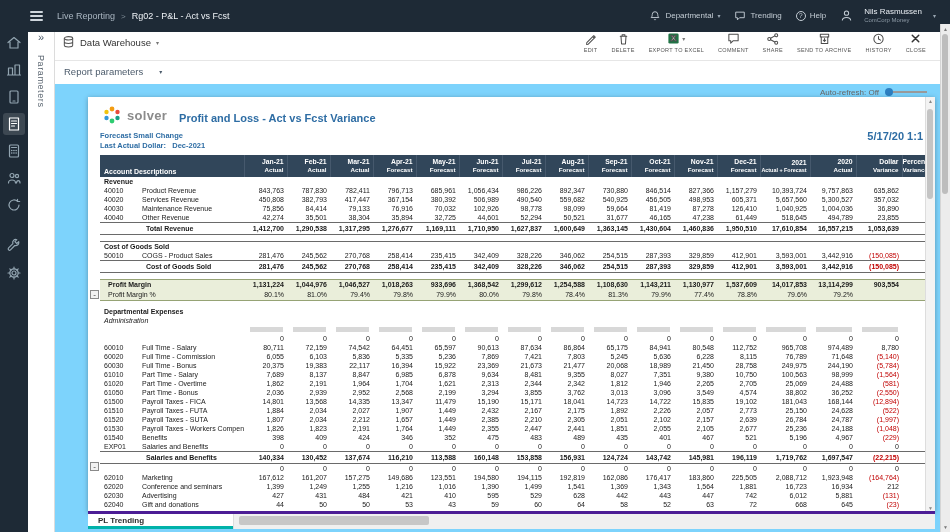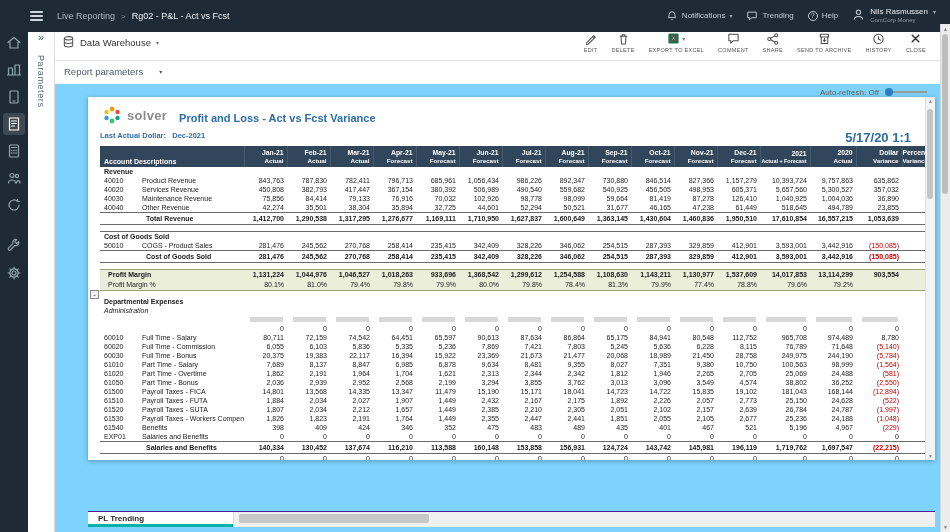--- a/index.html
+++ b/index.html
@@ -12,21 +12,21 @@
   .hamb span{display:block;height:1.6px;background:#cfd6dd;margin:2.2px 0;border-radius:1px}
   .crumb{margin-left:14px;font-size:9px;display:flex;align-items:center;gap:6px;white-space:nowrap}
   .crumb .c1{color:#aab6c1}
   .crumb .sep{color:#7e8b96;font-size:8px}
   .crumb .c2{color:#eef2f6}
   .tright{margin-left:auto;display:flex;align-items:center;gap:14px;padding-right:14px}
   .titem{display:flex;align-items:center;gap:4px;font-size:8px;color:#c3ccd4;cursor:pointer;white-space:nowrap}
   .caret{font-size:6px;color:#9aa7b2}
   .helpq{width:10px;height:10px;border:1px solid #c3ccd4;border-radius:50%;font-size:7px;
          display:flex;align-items:center;justify-content:center;box-sizing:border-box}
-  .userbox{display:flex;align-items:flex-start;gap:5px;cursor:pointer}
+  .userbox{display:flex;align-items:center;gap:11px;cursor:pointer}
   .utxt{display:flex;flex-direction:column;line-height:1.1}
   .uname{font-size:8px;color:#e8edf2}
   .uorg{font-size:6px;color:#8c99a5}
   
   .sidebar{position:absolute;left:0;top:24px;bottom:0;width:28px;background:#1e2a36;z-index:15;
            display:flex;flex-direction:column;align-items:center;padding-top:8px}
   .sicon{width:22px;height:22px;display:flex;align-items:center;justify-content:center;margin-bottom:5px;
          border-radius:3px;cursor:pointer}
   .sicon.active{background:rgba(255,255,255,.14)}
   .sicon svg{stroke:#93a5b1;fill:none;stroke-width:1.2;stroke-linecap:round;stroke-linejoin:round}
@@ -51,29 +51,29 @@
   .whiteband{position:absolute;left:54px;top:60px;right:9px;height:24px;background:#fff;z-index:3}
   .rp-link{position:absolute;left:64px;top:66px;font-size:9.5px;color:#4c5b6b;z-index:4;
            display:flex;align-items:center;gap:16px;cursor:pointer}
   .content{position:absolute;left:54px;top:84px;right:9px;bottom:0;background:#7dd3fc;z-index:2}
   .autorefresh{position:absolute;top:3px;right:14px;display:flex;align-items:center;gap:6px;
                font-size:8px;color:#666}
   .slider{width:42px;height:10px;position:relative;cursor:pointer}
   .slider .line{position:absolute;left:2px;right:0;top:4.2px;height:1.6px;background:#9a9a9a}
   .slider .dot{position:absolute;left:0;top:1px;width:8px;height:8px;border-radius:50%;background:#2d7fc1}
   
-  .page{position:absolute;left:34px;top:13px;width:847px;height:363px;background:#fff;overflow:hidden;
+  .page{position:absolute;left:34px;top:13px;width:847px;height:415px;background:#fff;overflow:hidden;
         box-shadow:0 1px 5px rgba(0,0,0,.3)}
   .phead{padding:7px 12px 0 12px;position:relative}
   .logorow{display:flex;align-items:flex-end;gap:12px}
   .logo{display:flex;align-items:center;gap:3px}
   .logo .ltxt{font-size:13px;font-weight:bold;color:#8b8b8b;letter-spacing:.3px}
   .rtitle{font-size:11px;font-weight:bold;color:#2e6da4;padding-bottom:2px}
   .rmeta{margin-top:5px;font-size:7.5px;font-weight:bold;color:#2e6da4;line-height:9.5px}
-  .rdate{position:absolute;right:24px;top:33px;font-size:13px;font-weight:bold;color:#2e6da4;white-space:nowrap}
+  .rdate{position:absolute;right:12px;top:33px;font-size:11px;font-weight:bold;color:#2e6da4;white-space:nowrap}
   
   table{margin:5px 0 0 12px;border-collapse:collapse;table-layout:fixed;width:830px;
         font-size:7px;color:#1a1a1a}
   th{background:#31465a;color:#fff;text-align:right;vertical-align:bottom;
      padding:2px 3px 2px 0;border-right:1px solid #46596d;font-weight:bold}
   th div:first-child{font-size:6.8px;line-height:1.35}
   th div:last-child{font-size:6.2px;line-height:1.35;white-space:nowrap;overflow:hidden}
   th.h-acct{text-align:left;padding-left:4px;font-size:7px;border-right:1px solid #46596d}
   td{height:9px;line-height:9px;padding:0 3px 0 0;text-align:right;white-space:nowrap;overflow:hidden}
   td.lbl{text-align:left;padding-left:8px}
@@ -95,21 +95,21 @@
   .gbox{display:block;height:5px;background:#d8d8d8;margin:2px 1px 2px 6px}
   .gutterbox{position:absolute;left:2px;width:9px;height:9px;border:1px solid #8a8a8a;background:#f2f2f2;
              font-size:8px;line-height:7px;text-align:center;color:#333;box-sizing:border-box;cursor:pointer}
   
   .vscroll{position:absolute;right:0;top:0;bottom:0;width:9px;background:#f3f3f3;border-left:1px solid #ddd}
   .vscroll .arr{position:absolute;left:0;right:0;text-align:center;font-size:5px;color:#888}
   .vscroll .a-up{top:1px}.vscroll .a-dn{bottom:1px}
   .vthumb{position:absolute;left:1px;width:6px;top:12px;height:90px;background:#c4c4c4;border-radius:3px}
   
   .tabbar{position:absolute;left:88px;top:511px;width:847px;height:15px;background:#fbfbfb;
-          border-top:1px solid #4c1d95;display:flex;z-index:6}
+          border-top:3px solid #4c1d95;display:flex;z-index:6}
   .sheettab{width:145px;background:#fff;position:relative;font-size:8px;font-weight:bold;color:#2b2b2b;
             padding:2px 0 0 10px;box-sizing:border-box;cursor:pointer}
   .sheettab::after{content:"";position:absolute;left:0;right:0;bottom:0;height:3px;background:#00b2a9}
   .hscroll{flex:1;background:#f0f0f0;border-left:1px solid #ddd;position:relative}
   .hthumb{position:absolute;left:5px;top:2px;height:9px;width:190px;background:#c7c7c7;border-radius:2px}
   
   .winscroll{position:absolute;right:0;top:24px;bottom:0;width:9px;background:#ececec;border-left:1px solid #d5d5d5;z-index:25}
   .winscroll .arr{position:absolute;left:0;right:0;text-align:center;font-size:5px;color:#777}
   .winscroll .a-up{top:2px}.winscroll .a-dn{bottom:2px}
   .wthumb{position:absolute;left:1px;width:6px;top:10px;height:160px;background:#bdbdbd;border-radius:3px}
@@ -126,21 +126,21 @@
   <nav class="crumb">
     <span class="c1">Live Reporting</span>
     <span class="sep">&gt;</span>
     <span class="c2">Rg02 - P&amp;L - Act vs Fcst</span>
   </nav>
   <div class="tright">
     <div class="titem">
       <svg width="12" height="12" viewBox="0 0 14 14" style="stroke:#c3ccd4;fill:none;stroke-width:1.1">
         <path d="M7 2 a3.2 3.2 0 0 1 3.2 3.2 c0 2.5 1 3.2 1.3 3.6 H2.5 c.3-.4 1.3-1.1 1.3-3.6 A3.2 3.2 0 0 1 7 2 z M6 10.8 a1.1 1.1 0 0 0 2 0"></path>
       </svg>
-      <span>Notifications</span>
+      <span>Departmental</span>
       <span class="caret">▾</span>
     </div>
     <div class="titem">
       <svg width="12" height="12" viewBox="0 0 14 14" style="stroke:#c3ccd4;fill:none;stroke-width:1.1">
         <path d="M2 2.5 h10 v6.5 h-5.5 L4 11.5 V9 H2 z"></path>
       </svg>
       <span>Trending</span>
     </div>
     <div class="titem">
       <span class="helpq">?</span>
@@ -318,20 +318,21 @@
             <circle cx="17.5" cy="14" r="2.2" fill="#16a085"></circle>
             <circle cx="12" cy="17" r="2.4" fill="#2ecc71"></circle>
             <circle cx="6.5" cy="14" r="2.2" fill="#3498db"></circle>
             <circle cx="6.5" cy="8" r="2.2" fill="#f1c40f"></circle>
           </svg>
           <span class="ltxt">solver</span>
         </div>
         <div class="rtitle">Profit and Loss - Act vs Fcst Variance</div>
       </div>
       <div class="rmeta">
+        <div>Forecast Small Change</div>
         <div>
           <span>Last Actual Dollar:</span>&nbsp;&nbsp;
           <span>Dec-2021</span>
         </div>
       </div>
       <div class="rdate">5/17/20 1:1</div>
     </div>
 
     <table>
         <colgroup>

